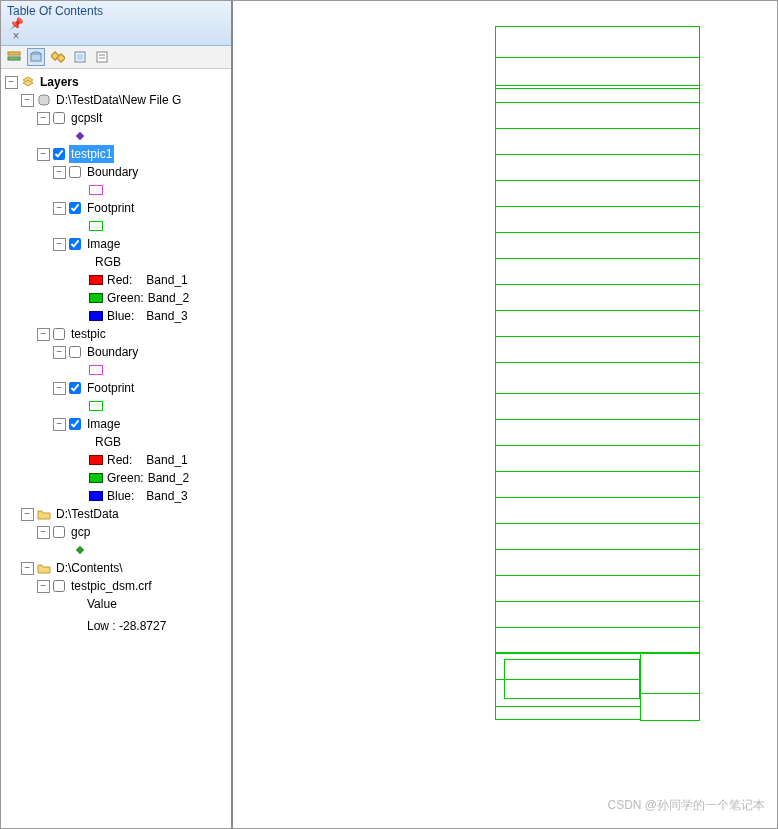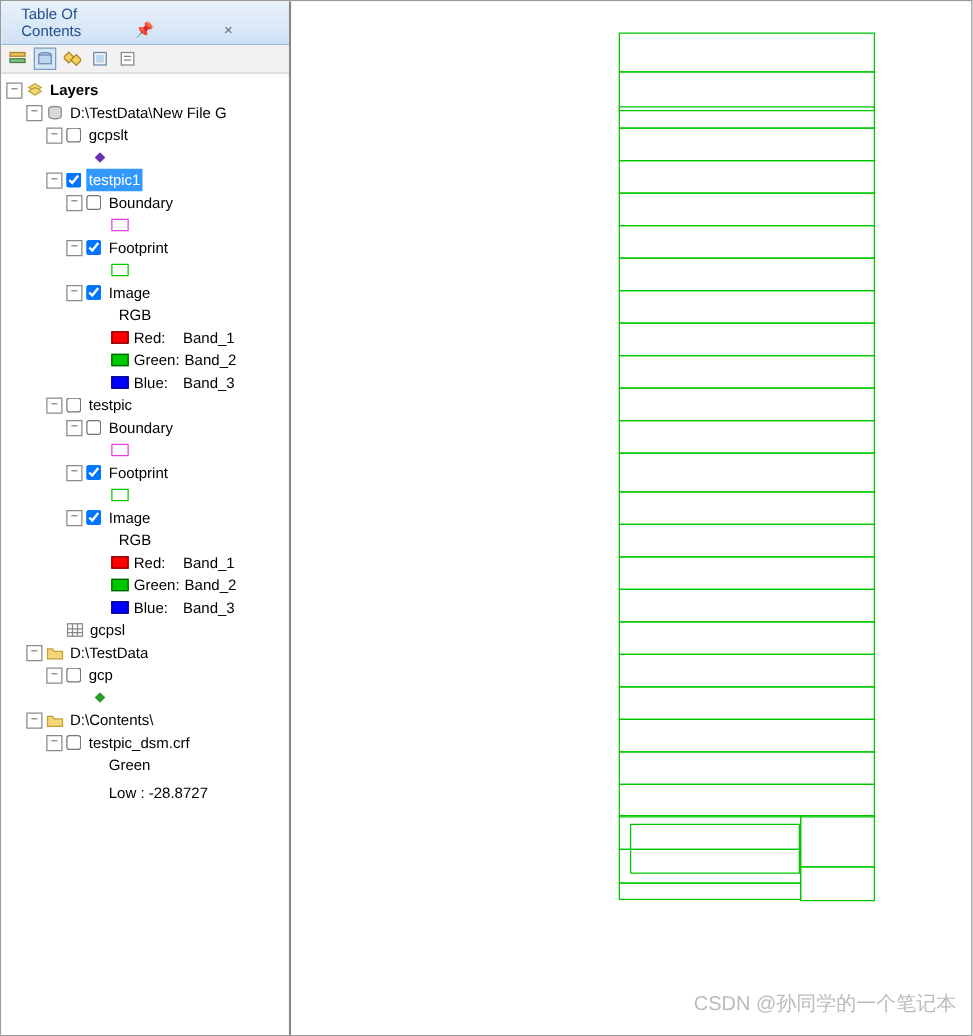--- a/index.html
+++ b/index.html
@@ -1,39 +1,39 @@
 <!DOCTYPE html>
 <html><head>
 <meta charset="utf-8">
 <style>
 *{box-sizing:border-box;margin:0;padding:0;font-family:Tahoma,Arial,sans-serif;font-size:12px;}
 body{background:#fff;width:778px;height:829px;display:flex;border:1px solid #999;overflow:hidden;}
 .toc{width:232px;height:100%;border-right:2px solid #888;background:#f9f9f9;display:flex;flex-direction:column;}
-.toc-title{background:linear-gradient(#eaf2fb,#cfe1f5);border-bottom:1px solid #9cb9dc;padding:3px 16px;color:#1e4e8a;font-size:13px;display:flex;align-items:flex-end;}
+.toc-title{background:linear-gradient(#eaf2fb,#cfe1f5);border-bottom:1px solid #9cb9dc;padding:3px 6px;color:#1e4e8a;font-size:13px;display:flex;align-items:flex-start;flex-direction:column;}
 .toc-title span{flex:1;}
 .pin,.xbtn{width:14px;height:14px;margin-left:2px;color:#666;text-align:center;line-height:12px;cursor:pointer;}
 .toolbar{background:#f2f2f2;border-bottom:1px solid #ccc;padding:2px 4px;display:flex;gap:4px;}
 .tbtn{width:18px;height:18px;border:1px solid transparent;display:flex;align-items:center;justify-content:center;cursor:pointer;}
 .tbtn.active{border:1px solid #7a9fc4;background:#d6e5f5;}
 .tree{flex:1;overflow:auto;padding:4px 2px;background:#fff;color:#000;}
 .node{white-space:nowrap;line-height:18px;height:18px;display:flex;align-items:center;}
 .tw{width:13px;height:13px;border:1px solid #8a8a8a;background:#fff;color:#555;font-size:10px;line-height:10px;text-align:center;margin-right:3px;cursor:pointer;flex-shrink:0;}
 .sp{display:inline-block;flex-shrink:0;}
 .cbx{width:12px;height:12px;margin-right:4px;cursor:pointer;flex-shrink:0;}
 .lbl{padding:0 2px;}
 .lbl.sel{background:#3399ff;color:#fff;}
 .lbl.bold{font-weight:bold;}
 .ico{width:14px;height:14px;margin-right:3px;flex-shrink:0;display:inline-flex;align-items:center;justify-content:center;}
 .sw{width:14px;height:10px;border:1px solid #666;margin-right:4px;flex-shrink:0;}
 .ramp{width:13px;height:42px;background:linear-gradient(#fff,#000);border:1px solid #888;flex-shrink:0;}
 .pt{width:6px;height:6px;transform:rotate(45deg);margin-left:4px;flex-shrink:0;}
 .map{flex:1;background:#fff;position:relative;}
 .mapview{position:absolute;left:262px;top:26px;width:205px;}
 .tile{border:1px solid #00c800;height:27px;margin-top:-1px;}
-.watermark{position:absolute;right:12px;bottom:14px;color:#bbb;font-size:16px;}
+.watermark{position:absolute;right:12px;bottom:14px;color:#bbb;font-size:12px;}
 </style>
 </head>
 <body>
 
 <div class="toc">
   <div class="toc-title">
     <span>Table Of Contents</span>
     <span class="pin">📌</span>
     <span class="xbtn">×</span>
   </div>
@@ -217,33 +217,20 @@
         <span>Band_2</span>
       </div>
     <div class="node">
         <span class="sp" style="width:86px"></span>
         <span class="sw" style="background:#0000ff;border-color:#000080"></span>
         <span>Blue:</span>
         <span class="sp" style="width:12px"></span>
         <span>Band_3</span>
       </div>
 
-    <div class="node">
-        <span class="sp" style="width:50px"></span>
-        <span class="ico">
-          <svg width="14" height="14">
-            <rect x="1" y="2" width="12" height="10" fill="#fff" stroke="#888"></rect>
-            <line x1="1" y1="6" x2="13" y2="6" stroke="#888"></line>
-            <line x1="1" y1="9" x2="13" y2="9" stroke="#888"></line>
-            <line x1="5" y1="2" x2="5" y2="12" stroke="#888"></line>
-            <line x1="9" y1="2" x2="9" y2="12" stroke="#888"></line>
-          </svg>
-        </span>
-        <span class="lbl">gcpsl</span>
-      </div>
 
     <div class="node">
         <span class="sp" style="width:18px"></span>
         <span class="tw">−</span>
         <span class="ico">
           <svg width="14" height="14">
             <path d="M1 4 h4 l1 2 h7 v6 h-12 z" fill="#f5d77a" stroke="#c0a030"></path>
           </svg>
         </span>
         <span class="lbl">D:\TestData</span>
@@ -270,21 +257,21 @@
         <span class="lbl">D:\Contents\</span>
       </div>
     <div class="node">
         <span class="sp" style="width:34px"></span>
         <span class="tw">−</span>
         <input type="checkbox" class="cbx" style="">
         <span class="lbl">testpic_dsm.crf</span>
       </div>
     <div class="node">
         <span class="sp" style="width:82px"></span>
-        <span class="lbl">Green</span>
+        <span class="lbl">Value</span>
       </div>
     <div class="node" style="height:22px">
         <span class="sp" style="width:84px"></span>
         <span style="align-self:flex-end">Low : -28.8727</span>
       </div>
   </div>
 </div>
 
 <div class="map">
   <div class="mapview">

